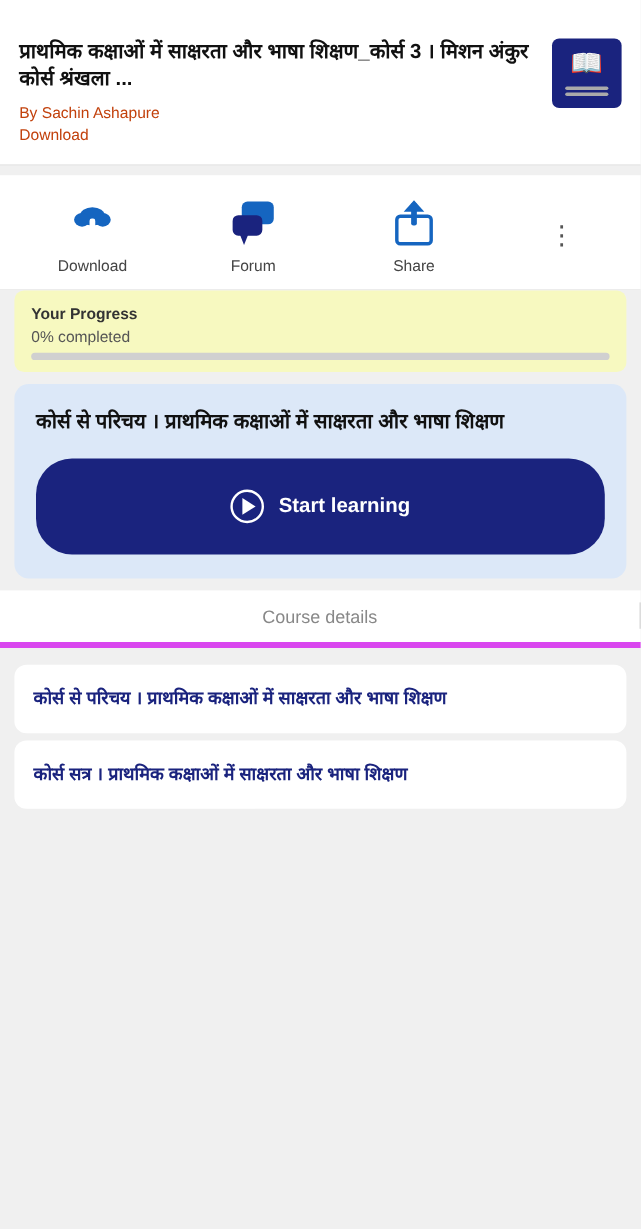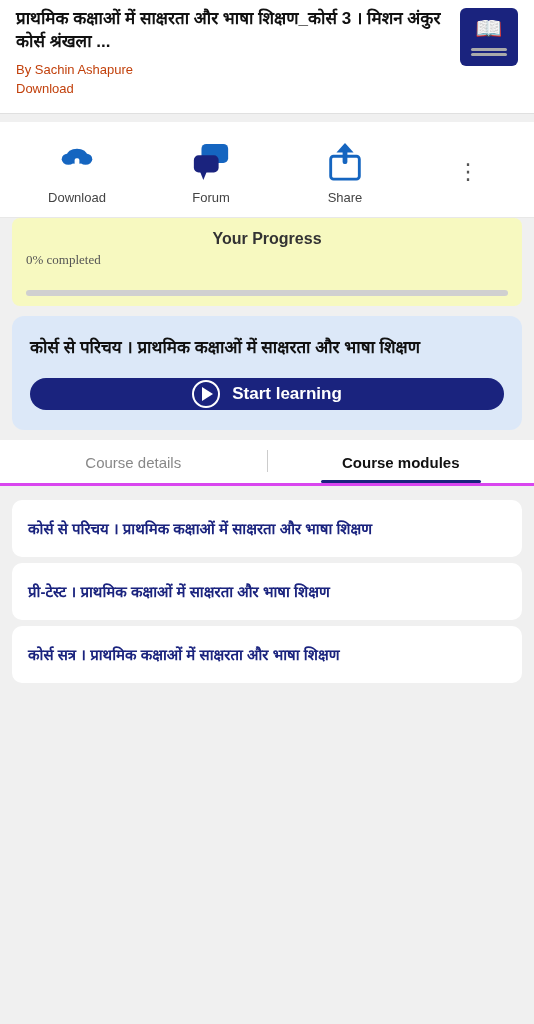--- a/index.html
+++ b/index.html
@@ -8,21 +8,21 @@
       font-family: 'Segoe UI', Arial, sans-serif;
       background: #f0f0f0;
       width: 534px;
       min-height: 1024px;
       overflow-x: hidden;
     }
 
     
     .header-section {
       background: #fff;
-      padding: 8px 16px 14px 16px;
+      padding: 32px 16px 14px 16px;
       display: flex;
       align-items: flex-start;
       justify-content: space-between;
       border-bottom: 1px solid #e0e0e0;
     }
     .header-text {
       flex: 1;
       padding-right: 10px;
     }
     .header-title {
@@ -129,31 +129,29 @@
     }
 
     
     .progress-section {
       background: #f7f9c0;
       margin: 0 12px 10px 12px;
       border-radius: 8px;
       padding: 12px 14px 10px 14px;
     }
     .progress-label {
-      font-size: 16px;
+      font-size: 13px;
       font-weight: 700;
       color: #333;
       margin-bottom: 4px;
-      text-align: center;
     }
     .progress-pct {
       font-size: 13px;
       color: #555;
-      margin-bottom: 22px;
-      font-family: Liberation Serif, serif;
+      margin-bottom: 6px;
     }
     .progress-bar-bg {
       background: #d0d0d0;
       border-radius: 4px;
       height: 6px;
       width: 100%;
       position: relative;
       overflow: hidden;
     }
     .progress-bar-fill {
@@ -174,21 +172,21 @@
       font-weight: 700;
       color: #111;
       line-height: 1.4;
       margin-bottom: 18px;
     }
     .start-learning-btn {
       background: #1a237e;
       color: #fff;
       border: none;
       border-radius: 30px;
-      padding: 2px 0;
+      padding: 26px 0;
       width: 100%;
       font-size: 17px;
       font-weight: 600;
       display: flex;
       align-items: center;
       justify-content: center;
       gap: 12px;
       cursor: pointer;
     }
     .play-circle {
@@ -206,21 +204,21 @@
       border-top: 7px solid transparent;
       border-bottom: 7px solid transparent;
       border-left: 11px solid #fff;
       margin-left: 2px;
     }
 
     
     .tabs-section {
       background: #fff;
       margin: 10px 0 0 0;
-      border-bottom: 3px solid #d946ef;
+      border-bottom: 5px solid #d946ef;
       display: flex;
       align-items: center;
     }
     .tab-item {
       flex: 1;
       text-align: center;
       padding: 14px 0 12px 0;
       font-size: 15px;
       cursor: pointer;
       position: relative;
@@ -353,29 +351,23 @@
     </div>
     <span>Start learning</span>
   </button>
 </div>
 
 <div class="tabs-section">
   <div class="tab-item inactive">
     <span>Course details</span>
   </div>
   <div class="tab-divider"></div>
-  <div class="tab-item active">
-    <span>Course modules</span>
-  </div>
 </div>
 
 <div class="modules-list">
 
 <div class="module-item">
       <div class="module-item-text">कोर्स से परिचय । प्राथमिक कक्षाओं में साक्षरता और भाषा शिक्षण</div>
     </div>
     <div class="module-item">
-      <div class="module-item-text">प्री-टेस्ट । प्राथमिक कक्षाओं में साक्षरता और भाषा शिक्षण</div>
-    </div>
-    <div class="module-item">
       <div class="module-item-text">कोर्स सत्र । प्राथमिक कक्षाओं में साक्षरता और भाषा शिक्षण</div>
     </div>
   </div>
 
 </body></html>

